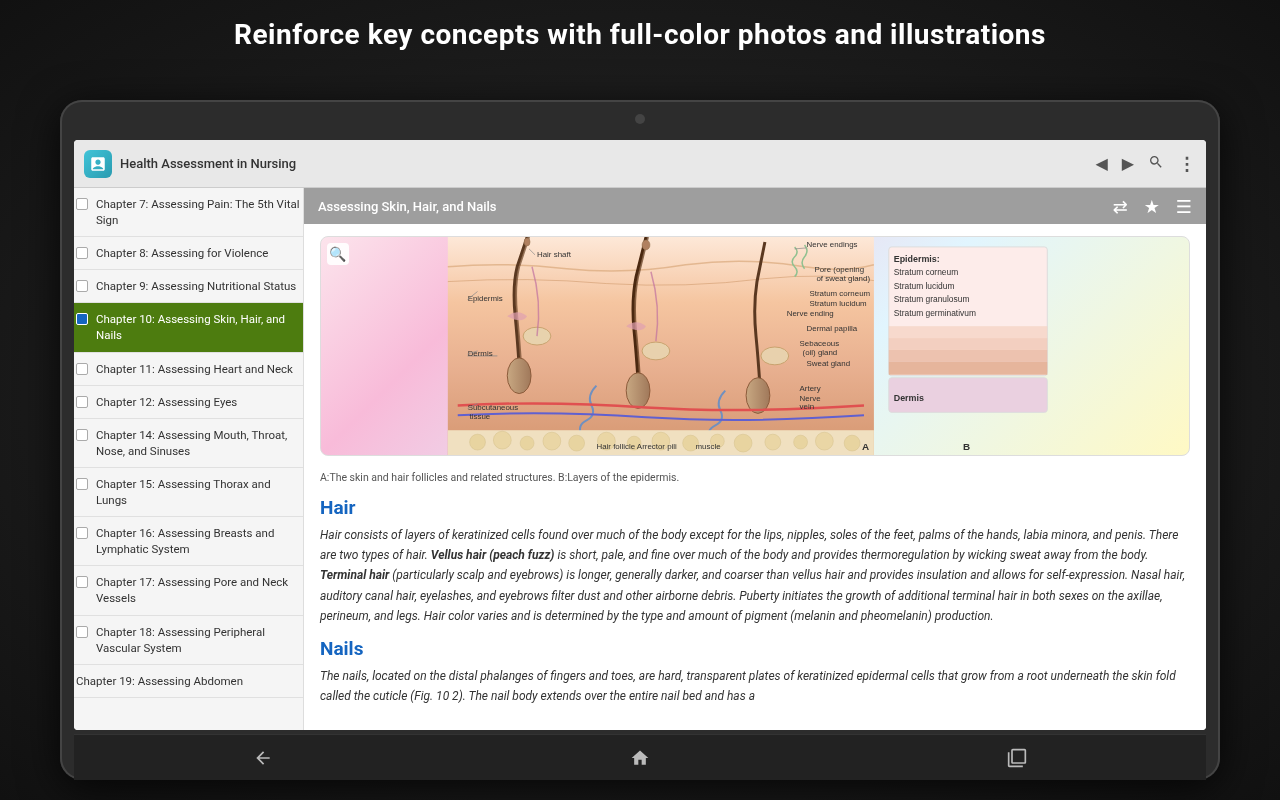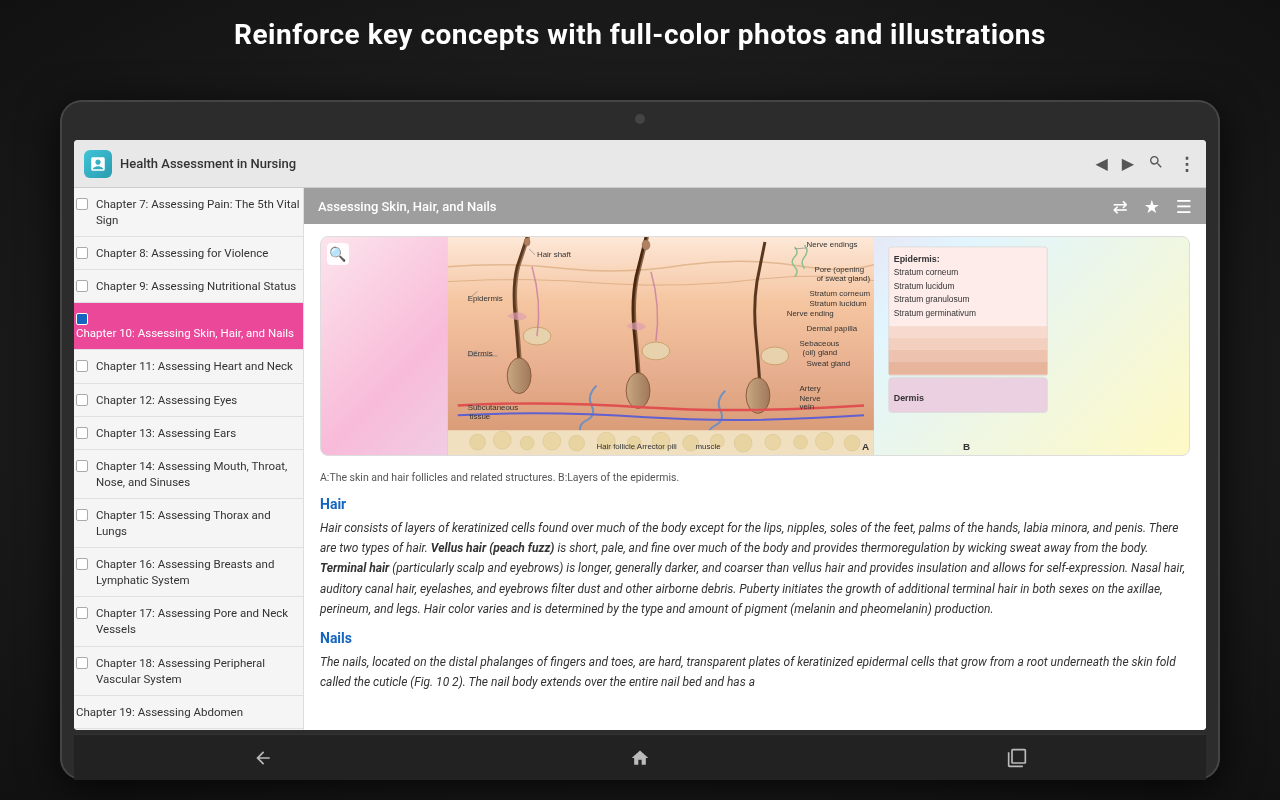--- a/index.html
+++ b/index.html
@@ -139,23 +139,22 @@
       display: flex;
       align-items: flex-start;
       padding: 8px 2px;
       border-bottom: 1px solid #e0e0e0;
       cursor: pointer;
       font-size: 11.5px;
       color: #333;
       line-height: 1.4;
     }
     .sidebar-item.active {
-      background: #ec4899;
+      background: #4d7c0f;
       color: #fff;
-      flex-direction: column;
     }
     .sidebar-item.active .cb {
       border-color: #fff;
       background: #1565C0;
     }
     .cb {
       width: 12px;
       height: 12px;
       border: 1px solid #aaa;
       border-radius: 2px;
@@ -248,21 +247,21 @@
     }
 
     .figure-caption {
       font-size: 10.5px;
       color: #555;
       margin-top: 15px;
       line-height: 1.4;
     }
 
     .section-heading {
-      font-size: 14px;
+      font-size: 19px;
       font-weight: 700;
       color: #1565C0;
       margin: 10px 0 6px 0;
     }
 
     .body-text {
       font-size: 12px;
       color: #333;
       line-height: 1.7;
       margin-bottom: 8px;
@@ -348,24 +347,20 @@
             <div class="cb" style="background: rgb(21, 101, 192); border-color: rgb(255, 255, 255);"></div>
             <span>Chapter 10: Assessing Skin, Hair, and Nails</span>
           </div>
           <div class="sidebar-item">
             <div class="cb"></div>
             <span>Chapter 11: Assessing Heart and Neck</span>
           </div>
           <div class="sidebar-item">
             <div class="cb"></div>
             <span>Chapter 12: Assessing Eyes</span>
-          </div>
-          <div class="sidebar-item">
-            <div class="cb"></div>
-            <span>Chapter 13: Assessing Ears</span>
           </div>
           <div class="sidebar-item">
             <div class="cb"></div>
             <span>Chapter 14: Assessing Mouth, Throat, Nose, and Sinuses</span>
           </div>
           <div class="sidebar-item">
             <div class="cb"></div>
             <span>Chapter 15: Assessing Thorax and Lungs</span>
           </div>
           <div class="sidebar-item">

